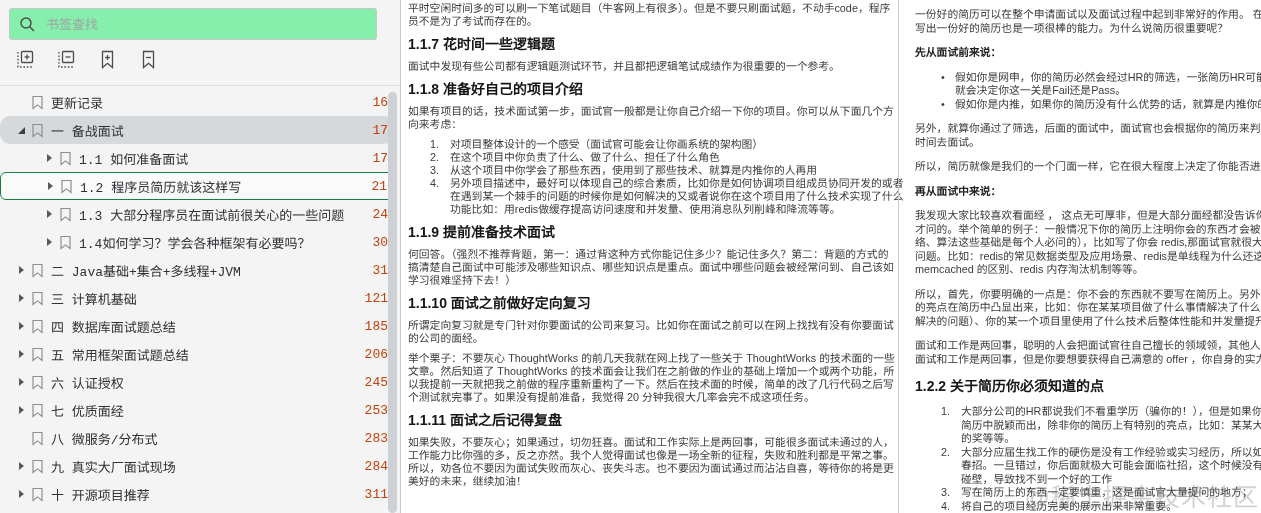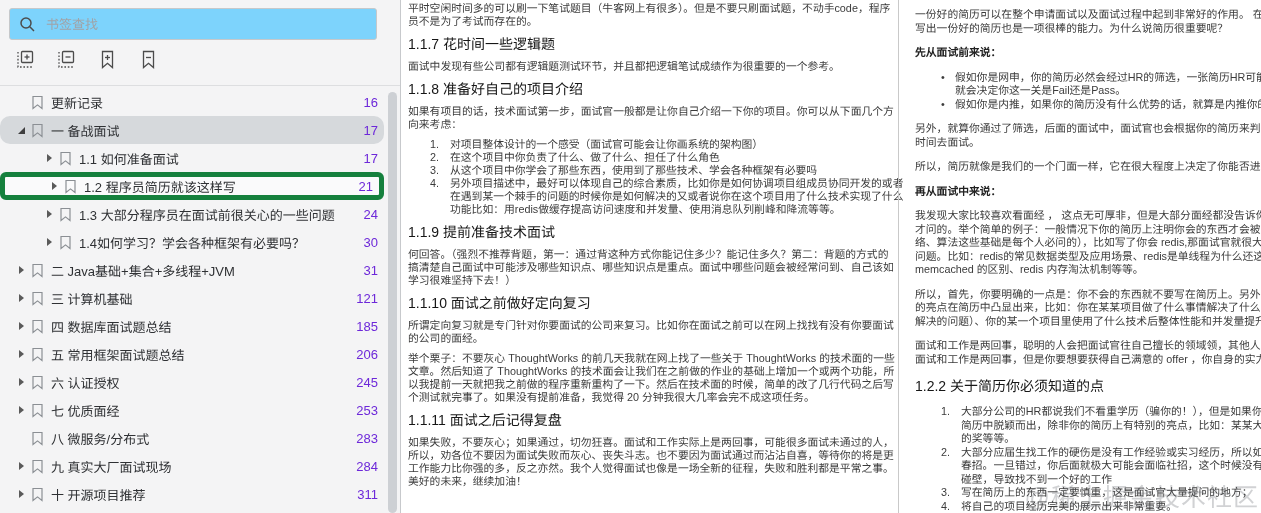--- a/index.html
+++ b/index.html
@@ -11,80 +11,80 @@
   }
   .app { display:flex; width:1261px; height:513px; }
 
   
   .sidebar {
     position:relative; width:401px; height:513px; flex:none;
     background:#f4f4f5; border-right:1px solid #c7c9cc;
   }
   .search-box {
     position:absolute; left:9px; top:8px; width:368px; height:32px;
-    background:#7dd3fc; border:1px solid #c6c8ca; border-radius:3px;
+    background:#86efac; border:1px solid #c6c8ca; border-radius:3px;
     display:flex; align-items:center; gap:8px; padding:0 9px;
   }
   .search-box svg { flex:none; }
   .search-box input {
     flex:1; border:none; outline:none; background:transparent;
     font-size:13px; color:#333; font-family:inherit;
   }
   .search-box input::placeholder { color:#a0a3a7; }
 
   .bm-toolbar { position:absolute; left:13px; top:47px; display:flex; gap:17px; }
   .tool-btn {
     width:24px; height:24px; padding:0; border:none; background:none;
     display:flex; align-items:center; justify-content:center; cursor:pointer;
   }
   .sb-sep { position:absolute; left:0; top:85px; width:100%; height:1px; background:#dddee0; }
 
-  .bookmark-list { position:absolute; left:0; top:88px; right:16px; }
+  .bookmark-list { position:absolute; left:0; top:88px; right:6px;font-family:Liberation Mono, monospace; }
   .bm-row {
     height:28px; display:flex; align-items:center;
     font-size:13px; color:#2f3134; cursor:pointer; padding-right:6px;
   }
   .bm-row.lvl0 { padding-left:14px; }
   .bm-row.lvl1 { padding-left:42px; }
   .bm-row.selected { background:#d6d9dc;border-radius:10px; }
   .bm-row.focused {
-    background:#fafafb; border:5px solid #15803d; border-radius:6px;
+    background:#fafafb; border:1px solid #15803d; border-radius:6px;
   }
   .arrow { width:15px; height:14px; flex:none; display:flex; align-items:center; justify-content:center; }
   .arrow.collapsed::before {
     content:""; width:0; height:0;
     border-left:5px solid #5a5a5a; border-top:4px solid transparent; border-bottom:4px solid transparent;
   }
   .arrow.expanded::before {
     content:""; width:0; height:0;
     border-bottom:7px solid #3f3f3f; border-left:7px solid transparent;
   }
   .bm-ico { width:13px; height:15px; flex:none; margin:0 7px 0 2px; }
   .bm-label {
     white-space:nowrap; overflow:hidden; text-overflow:clip; flex:0 1 auto;
   }
-  .page-num { margin-left:auto; padding-left:8px; color:#6d28d9; font-size:13px; flex:none; }
+  .page-num { margin-left:auto; padding-left:8px; color:#c2410c; font-size:13px; flex:none; }
 
   .sidebar-scrollbar { position:absolute; right:3px; top:92px; width:9px; height:421px; }
   .sidebar-scrollbar .thumb { width:9px; height:100%; border-radius:5px; background:#cdd0d4; }
 
   
   .content { position:relative; flex:1; height:513px; background:#fff; overflow:hidden; }
   .page { position:absolute; top:0; }
   .page-left  { left:7px;  width:488px; padding-top:2px; }
   .page-right { left:514px; width:800px; padding-top:8px; }
   .page-divider { position:absolute; left:497px; top:0; bottom:0; width:1px; background:#c9c9c9; }
 
   .t-line { white-space:nowrap; line-height:13px; font-size:10.8px; color:#3b3b3b; }
   .page-right .t-line { line-height:13.5px; }
   .para { margin:0 0 7px 0; }
   .page-right .para { margin:0 0 11px 0; }
   .para.bold .t-line { font-weight:bold; color:#222; }
   .heading {
-    font-size:14px; font-weight:normal; color:#161616;
+    font-size:14px; font-weight:bold; color:#161616;
     line-height:17px; margin:8px 0 7px 0; white-space:nowrap;
   }
   .page-right .heading { margin:12px 0 10px 0; }
   .list { margin:0 0 7px 0; padding-left:22px; }
   .page-right .list { margin:0 0 11px 0; padding-left:26px; }
   .li { display:flex; }
   .li .marker { flex:none; width:20px; font-size:10.8px; line-height:13px; color:#3b3b3b; }
   .page-right .li .marker { line-height:13.5px; }
   .li .bullet { flex:none; width:14px; font-size:10.8px; line-height:13.5px; color:#3b3b3b; }
   .li .lines { flex:1; min-width:0; }
@@ -295,21 +295,21 @@
           </div>
           <div class="li">
             <span class="marker">2.</span>
             <div class="lines">
               <div class="t-line">在这个项目中你负责了什么、做了什么、担任了什么角色</div>
             </div>
           </div>
           <div class="li">
             <span class="marker">3.</span>
             <div class="lines">
-              <div class="t-line">从这个项目中你学会了那些东西，使用到了那些技术、学会各种框架有必要吗</div>
+              <div class="t-line">从这个项目中你学会了那些东西，使用到了那些技术、就算是内推你的人再用</div>
             </div>
           </div>
           <div class="li">
             <span class="marker">4.</span>
             <div class="lines">
               <div class="t-line">另外项目描述中，最好可以体现自己的综合素质，比如你是如何协调项目组成员协同开发的或者</div>
               <div class="t-line">在遇到某一个棘手的问题的时候你是如何解决的又或者说你在这个项目用了什么技术实现了什么</div>
               <div class="t-line">功能比如：用redis做缓存提高访问速度和并发量、使用消息队列削峰和降流等等。</div>
             </div>
           </div>
@@ -327,22 +327,22 @@
         </div>
         <div class="para">
           <div class="t-line">举个栗子：不要灰心 ThoughtWorks 的前几天我就在网上找了一些关于 ThoughtWorks 的技术面的一些</div>
           <div class="t-line">文章。然后知道了 ThoughtWorks 的技术面会让我们在之前做的作业的基础上增加一个或两个功能，所</div>
           <div class="t-line">以我提前一天就把我之前做的程序重新重构了一下。然后在技术面的时候，简单的改了几行代码之后写</div>
           <div class="t-line">个测试就完事了。如果没有提前准备，我觉得 20 分钟我很大几率会完不成这项任务。</div>
         </div>
         <div class="heading">1.1.11 面试之后记得复盘</div>
         <div class="para">
           <div class="t-line">如果失败，不要灰心；如果通过，切勿狂喜。面试和工作实际上是两回事，可能很多面试未通过的人，</div>
+          <div class="t-line">工作能力比你强的多，反之亦然。我个人觉得面试也像是一场全新的征程，失败和胜利都是平常之事。</div>
           <div class="t-line">所以，劝各位不要因为面试失败而灰心、丧失斗志。也不要因为面试通过而沾沾自喜，等待你的将是更</div>
-          <div class="t-line">工作能力比你强的多，反之亦然。我个人觉得面试也像是一场全新的征程，失败和胜利都是平常之事。</div>
           <div class="t-line">美好的未来，继续加油！</div>
         </div>
       </div>
     <div class="page-divider"></div>
     <div class="page page-right" id="page-right">
         <div class="para">
           <div class="t-line">一份好的简历可以在整个申请面试以及面试过程中起到非常好的作用。 在不夸</div>
           <div class="t-line">写出一份好的简历也是一项很棒的能力。为什么说简历很重要呢？</div>
         </div>
         <div class="para bold">

